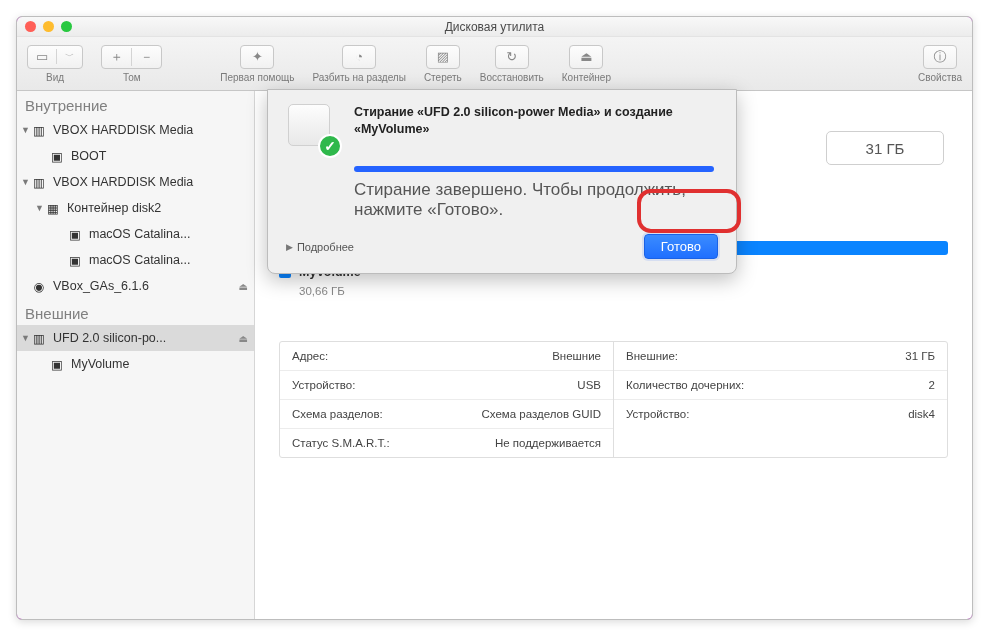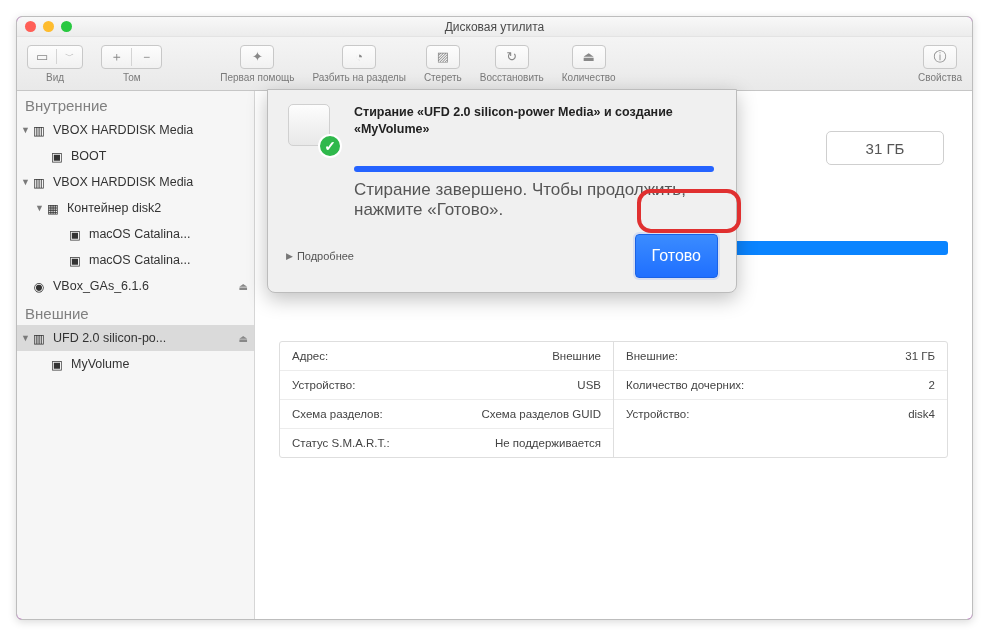--- a/index.html
+++ b/index.html
@@ -45,21 +45,21 @@
   .dialog { position: absolute; left: 12px; top: -2px; width: 470px; background: #f0f0f0; border: 1px solid #bcbcbc; border-radius: 0 0 8px 8px; box-shadow: 0 6px 20px rgba(0,0,0,0.25); padding: 14px 18px 14px; z-index: 10;}
   .dlg-head { display: flex; }
   .dlg-icon { width: 56px; height: 52px; margin-right: 12px; position: relative; }
   .drive { width: 42px; height: 42px; background: linear-gradient(#fdfdfd,#e8e8e8); border: 1px solid #d0d0d0; border-radius: 5px; margin-left: 2px;}
   .check { position: absolute; right: 0; bottom: -2px; width: 24px; height: 24px; background: #2fb84b; border-radius: 50%; border: 2px solid #fff; display:flex;align-items:center;justify-content:center;color:#fff;font-size:14px;font-weight:bold;}
   .dlg-title { font-size: 12.5px; font-weight: 700; color: #222; line-height: 1.35; }
   .dlg-bar { height: 6px; background: #2563ff; border-radius: 3px; margin: 10px 0 8px 68px; width: 360px;}
   .dlg-msg { font-size: 17px; color: #555; margin-left: 68px; }
   .dlg-foot { display: flex; align-items: center; margin-top: 14px; }
   .disc { font-size: 11px; color: #555; cursor: default; display:flex; align-items:center; gap:4px;}
-  .done-btn { margin-left: auto; background: linear-gradient(#3b8cff,#1f6fff); color: #fff; font-size: 16px; padding: 12px 16px; border-radius: 4px; border: 1px solid #1a62e6; box-shadow: 0 0 0 2px rgba(30,100,255,0.12);}
+  .done-btn { margin-left: auto; background: linear-gradient(#3b8cff,#1f6fff); color: #fff; font-size: 13px; padding: 4px 16px; border-radius: 4px; border: 1px solid #1a62e6; box-shadow: 0 0 0 2px rgba(30,100,255,0.12);}
   .hl-ring { position: absolute; border: 4px solid #e03030; border-radius: 14px; pointer-events:none; z-index:11; }
 </style>
 </head>
 <body>
 
 <div class="window">
 
   <div class="titlebar">
     <div class="traffic">
       <div class="dot red"></div>
@@ -106,21 +106,21 @@
     <div class="tgroup">
       <div class="tbtn">
           <span>↻</span>
         </div>
       <div class="tlabel">Восстановить</div>
     </div>
     <div class="tgroup">
       <div class="tbtn">
           <span>⏏</span>
         </div>
-      <div class="tlabel">Количество</div>
+      <div class="tlabel">Контейнер</div>
     </div>
     <div class="tgroup right">
       <div class="tbtn">
           <span>ⓘ</span>
         </div>
       <div class="tlabel">Свойства</div>
     </div>
   </div>
 
   <div class="body">
@@ -192,20 +192,21 @@
           <span>31 ГБ</span>
         </div>
 
       <div class="capbar"></div>
 
       <div style="position:absolute; top:174px; left:0; right:0;">
         <div class="vol-row" style="padding-top:0">
           <div class="volcolor"></div>
           <div class="volname">MyVolume</div>
         </div>
+        <div class="volsize">30,66 ГБ</div>
       </div>
 
       <div class="info-table">
         <div class="info-col">
           <div class="irow">
               <span>Адрес:</span>
               <span class="v">Внешние</span>
             </div>
           <div class="irow">
               <span>Устройство:</span>

